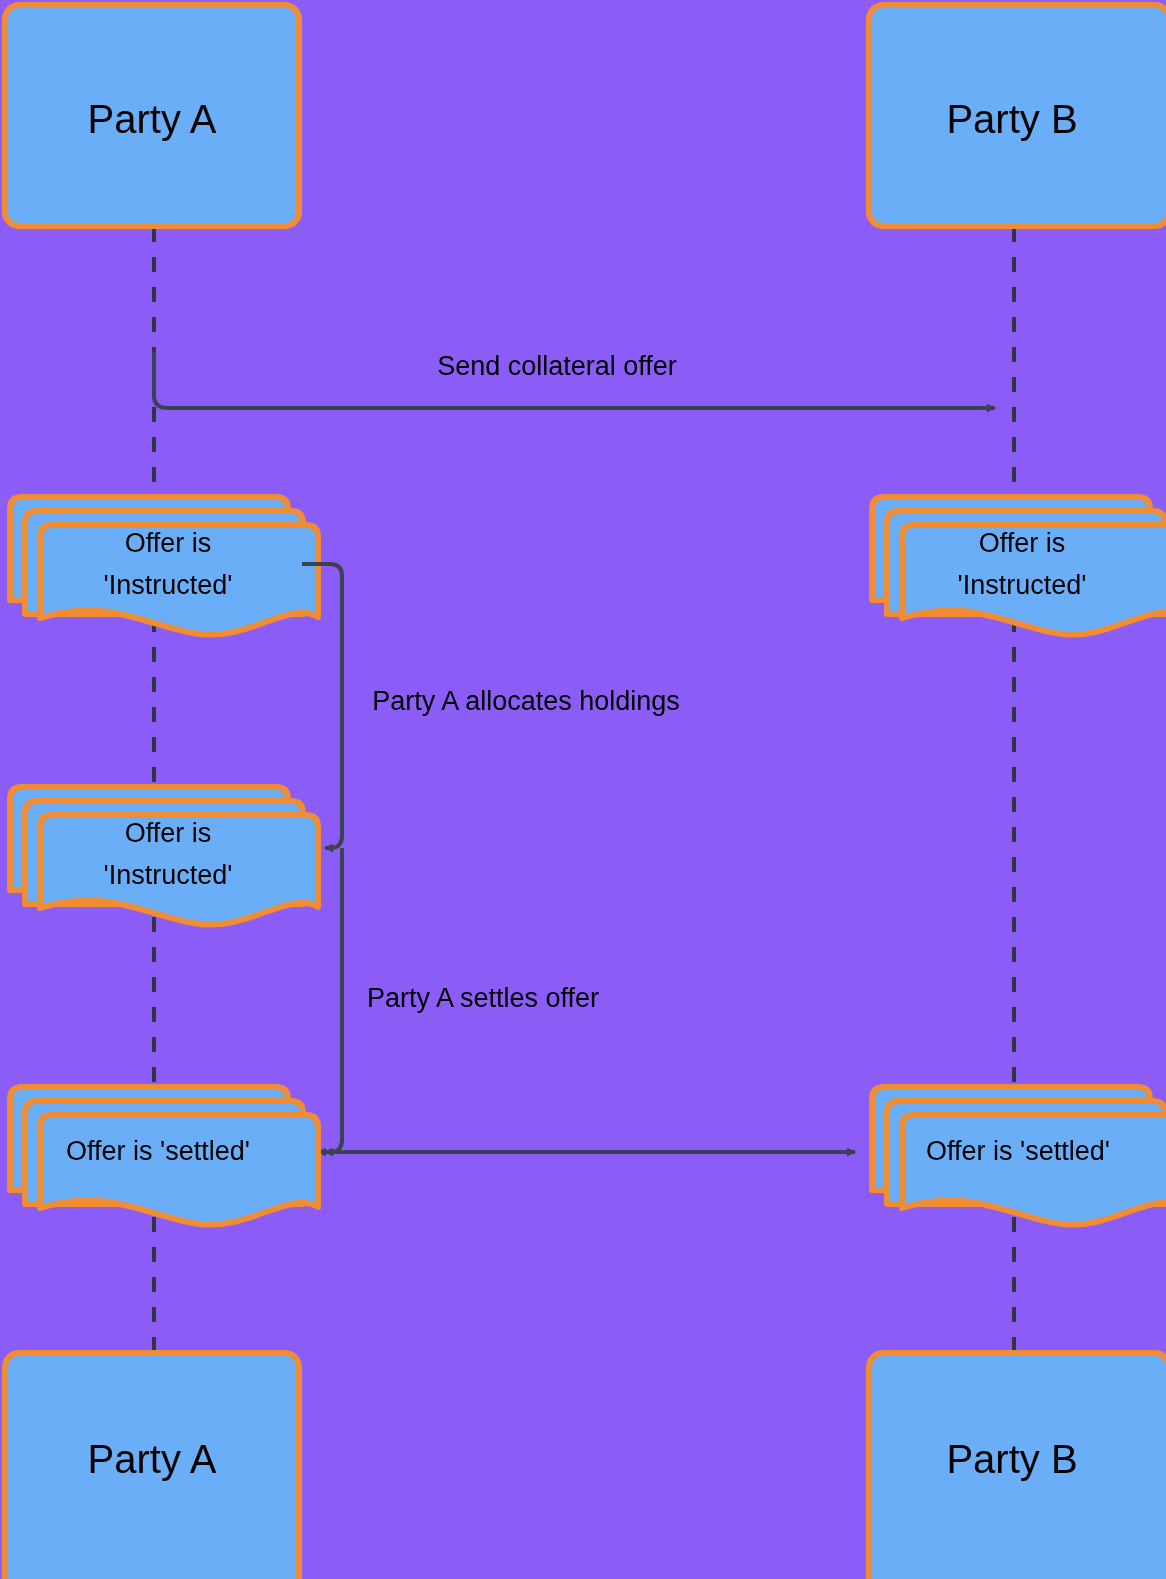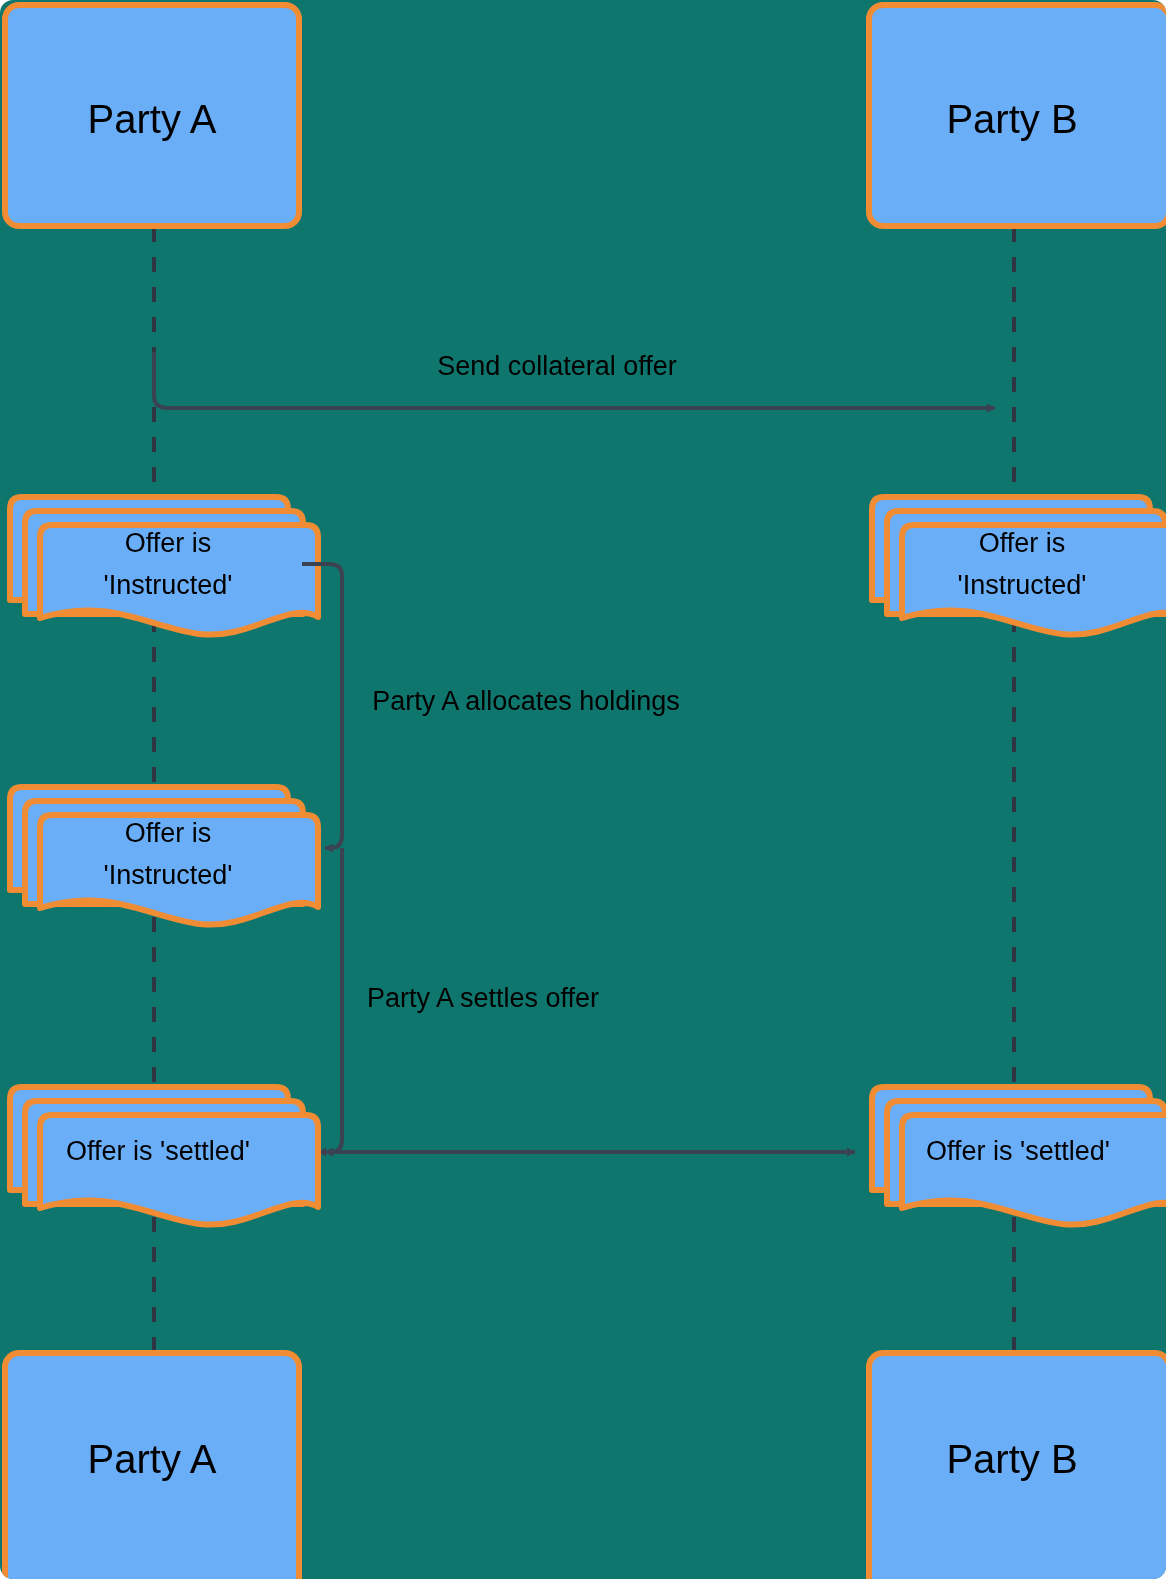--- a/index.html
+++ b/index.html
@@ -9,22 +9,21 @@
     background: #ffffff;
   }
   body {
     font-family: "Liberation Sans", sans-serif;
   }
   #diagram-root {
     position: relative;
     width: 1166px;
     height: 1579px;
     overflow: hidden;
-    background: #0f766e;
-    border-radius: 13px;
+    background: #8b5cf6;
   }
   #diagram-svg {
     position: absolute;
     top: 0;
     left: 0;
     width: 1166px;
     height: 1579px;
     display: block;
   }
   .actor-label {

